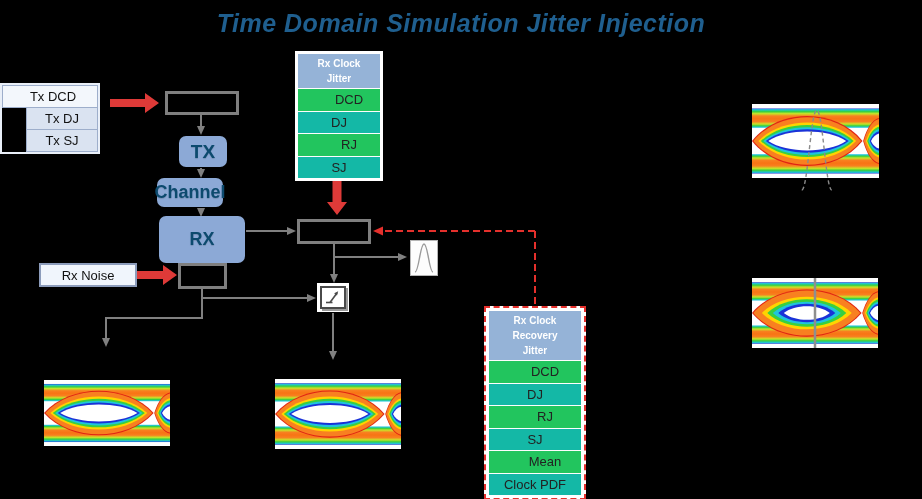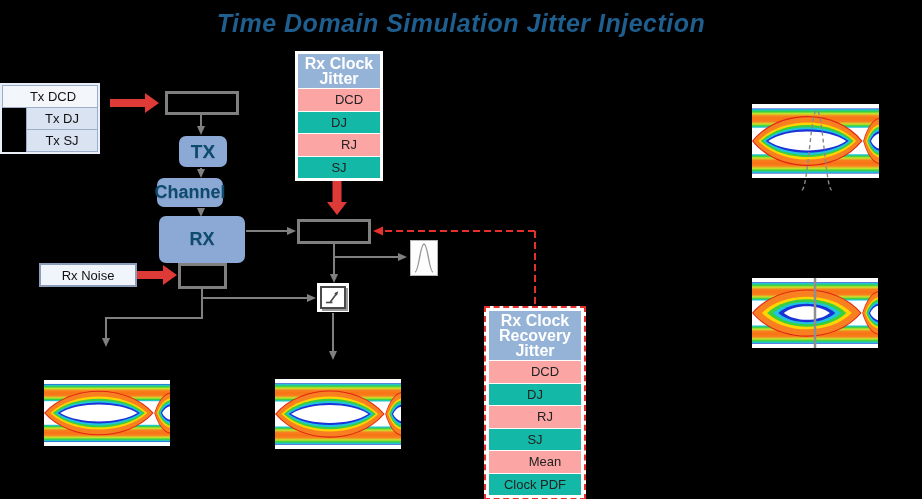--- a/index.html
+++ b/index.html
@@ -31,25 +31,25 @@
     height:21px;line-height:21px;text-align:center;font-size:13px;color:#111;
     border:1px solid #9DAECB;border-top:0;
   }
   .trow:first-child{border-top:1px solid #9DAECB;}
   .trow.light{background:#F3F7FC;padding-left:6px;}
   .trow.dark{background:#DAE3F1;margin-left:24px;}
 
   
   .jtable{background:#fff;padding:3px;box-sizing:border-box;}
   .jhead{
-    background:#95B3D7;color:#fff;font-weight:bold;font-size:16px;line-height:15px;
+    background:#95B3D7;color:#fff;font-weight:bold;font-size:10px;line-height:15px;
     text-align:center;padding:2px 0;white-space:pre-line;
   }
   .jrow{height:21.5px;line-height:21.5px;text-align:center;font-size:13px;color:#222;}
-  .jrow.dark{background:#fca5a5;padding-left:20px;}
+  .jrow.dark{background:#22c55e;padding-left:20px;}
   .jrow.light{background:#14b8a6;}
   .jrow + .jrow, .jhead + .jrow{border-top:1px solid #FDFDFD;}
   #rxclock-table{left:295px;top:51px;width:88px;}
   #recovery-table{left:484px;top:306px;width:102px;border:2px dashed #E5302C;}
 
   
   #rxnoise{
     left:39px;top:263px;width:94px;height:20px;background:#F0F5FC;border:2px solid #8C9CBB;
     display:flex;align-items:center;justify-content:center;font-size:13px;color:#111;
   }

